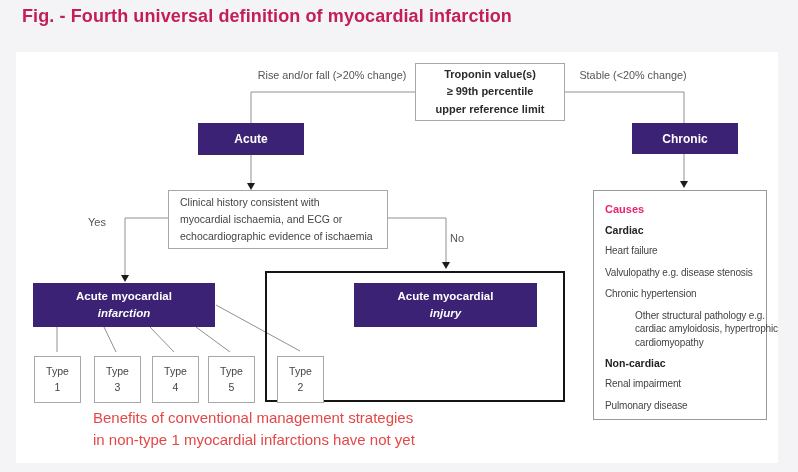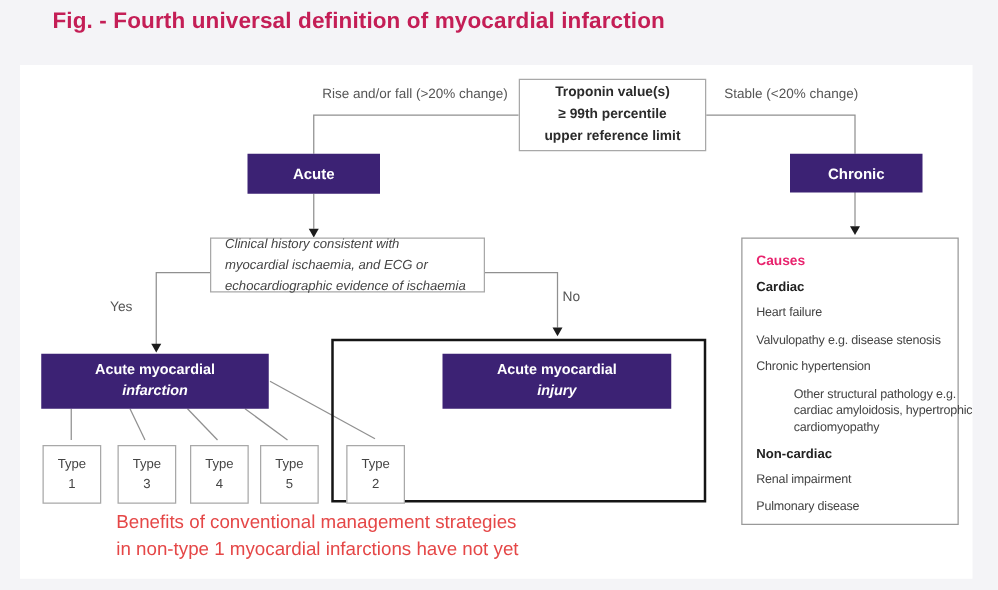--- a/index.html
+++ b/index.html
@@ -1,38 +1,38 @@
 <!DOCTYPE html>
 <html><head>
 <meta charset="utf-8">
 <style>
   html,body{margin:0;padding:0;background:#f4f4f7;}
   .stage{position:relative;width:798px;height:472px;background:#f4f4f7;overflow:hidden;
          font-family:"Liberation Sans",sans-serif;}
   .panel{position:absolute;left:16px;top:52px;width:762px;height:411px;background:#ffffff;}
   .page-title{position:absolute;left:22px;top:6px;font-size:18px;font-weight:bold;
-              color:#c41e56;letter-spacing:.1px;margin-left:20px;}
+              color:#c41e56;letter-spacing:.1px;}
   svg.connectors{position:absolute;left:0;top:0;z-index:1;}
   .abs{position:absolute;z-index:2;}
   .wbox{background:#fff;border:1px solid #a8a8a8;display:flex;flex-direction:column;
         align-items:center;justify-content:center;color:#2b2b2b;}
   .pbox{background:#3c2274;color:#fff;display:flex;flex-direction:column;
         align-items:center;justify-content:center;font-weight:bold;}
   .tropo{left:415px;top:63px;width:148px;height:56px;font-size:11px;font-weight:bold;
          line-height:1.55;text-align:center;}
   .branch-label{position:absolute;z-index:2;font-size:10.8px;color:#555;text-align:center;}
   .bl-left{left:242px;top:69px;width:180px;}
   .bl-right{left:553px;top:69px;width:160px;}
   .acute{left:198px;top:123px;width:106px;height:32px;font-size:12px;}
   .chronic{left:632px;top:123px;width:106px;height:31px;font-size:12px;}
-  .clinical{left:168px;top:190px;width:220px;height:44px;align-items:flex-start;
+  .clinical{left:168px;top:190px;width:220px;height:59px;align-items:flex-start;
             padding-left:11px;box-sizing:border-box;font-size:10.5px;color:#444;
-            line-height:1.62;white-space:nowrap;font-style:italic;}
+            line-height:1.62;white-space:nowrap;}
   .yesno{position:absolute;z-index:2;font-size:11px;color:#555;}
-  .yes{left:88px;top:240px;} .no{left:450px;top:232px;}
+  .yes{left:88px;top:216px;} .no{left:450px;top:232px;}
   .infarction{left:33px;top:283px;width:182px;height:44px;font-size:11.5px;line-height:1.5;}
   .injury{left:354px;top:283px;width:183px;height:44px;font-size:11.5px;line-height:1.5;}
   .blackrect{left:265px;top:271px;width:300px;height:131px;border:2px solid #151515;
              box-sizing:border-box;background:transparent;z-index:1;}
   .typebox{top:356px;width:45px;height:45px;font-size:10.5px;color:#444;
            line-height:1.45;text-align:center;}
   .t1{left:34px;} .t3{left:94px;} .t4{left:152px;} .t5{left:208px;} .t2{left:277px;}
   .note{position:absolute;left:93px;top:407px;z-index:2;font-size:15px;color:#e54747;
         line-height:1.45;}
   .causes{left:593px;top:190px;width:174px;height:230px;border:1px solid #999;

